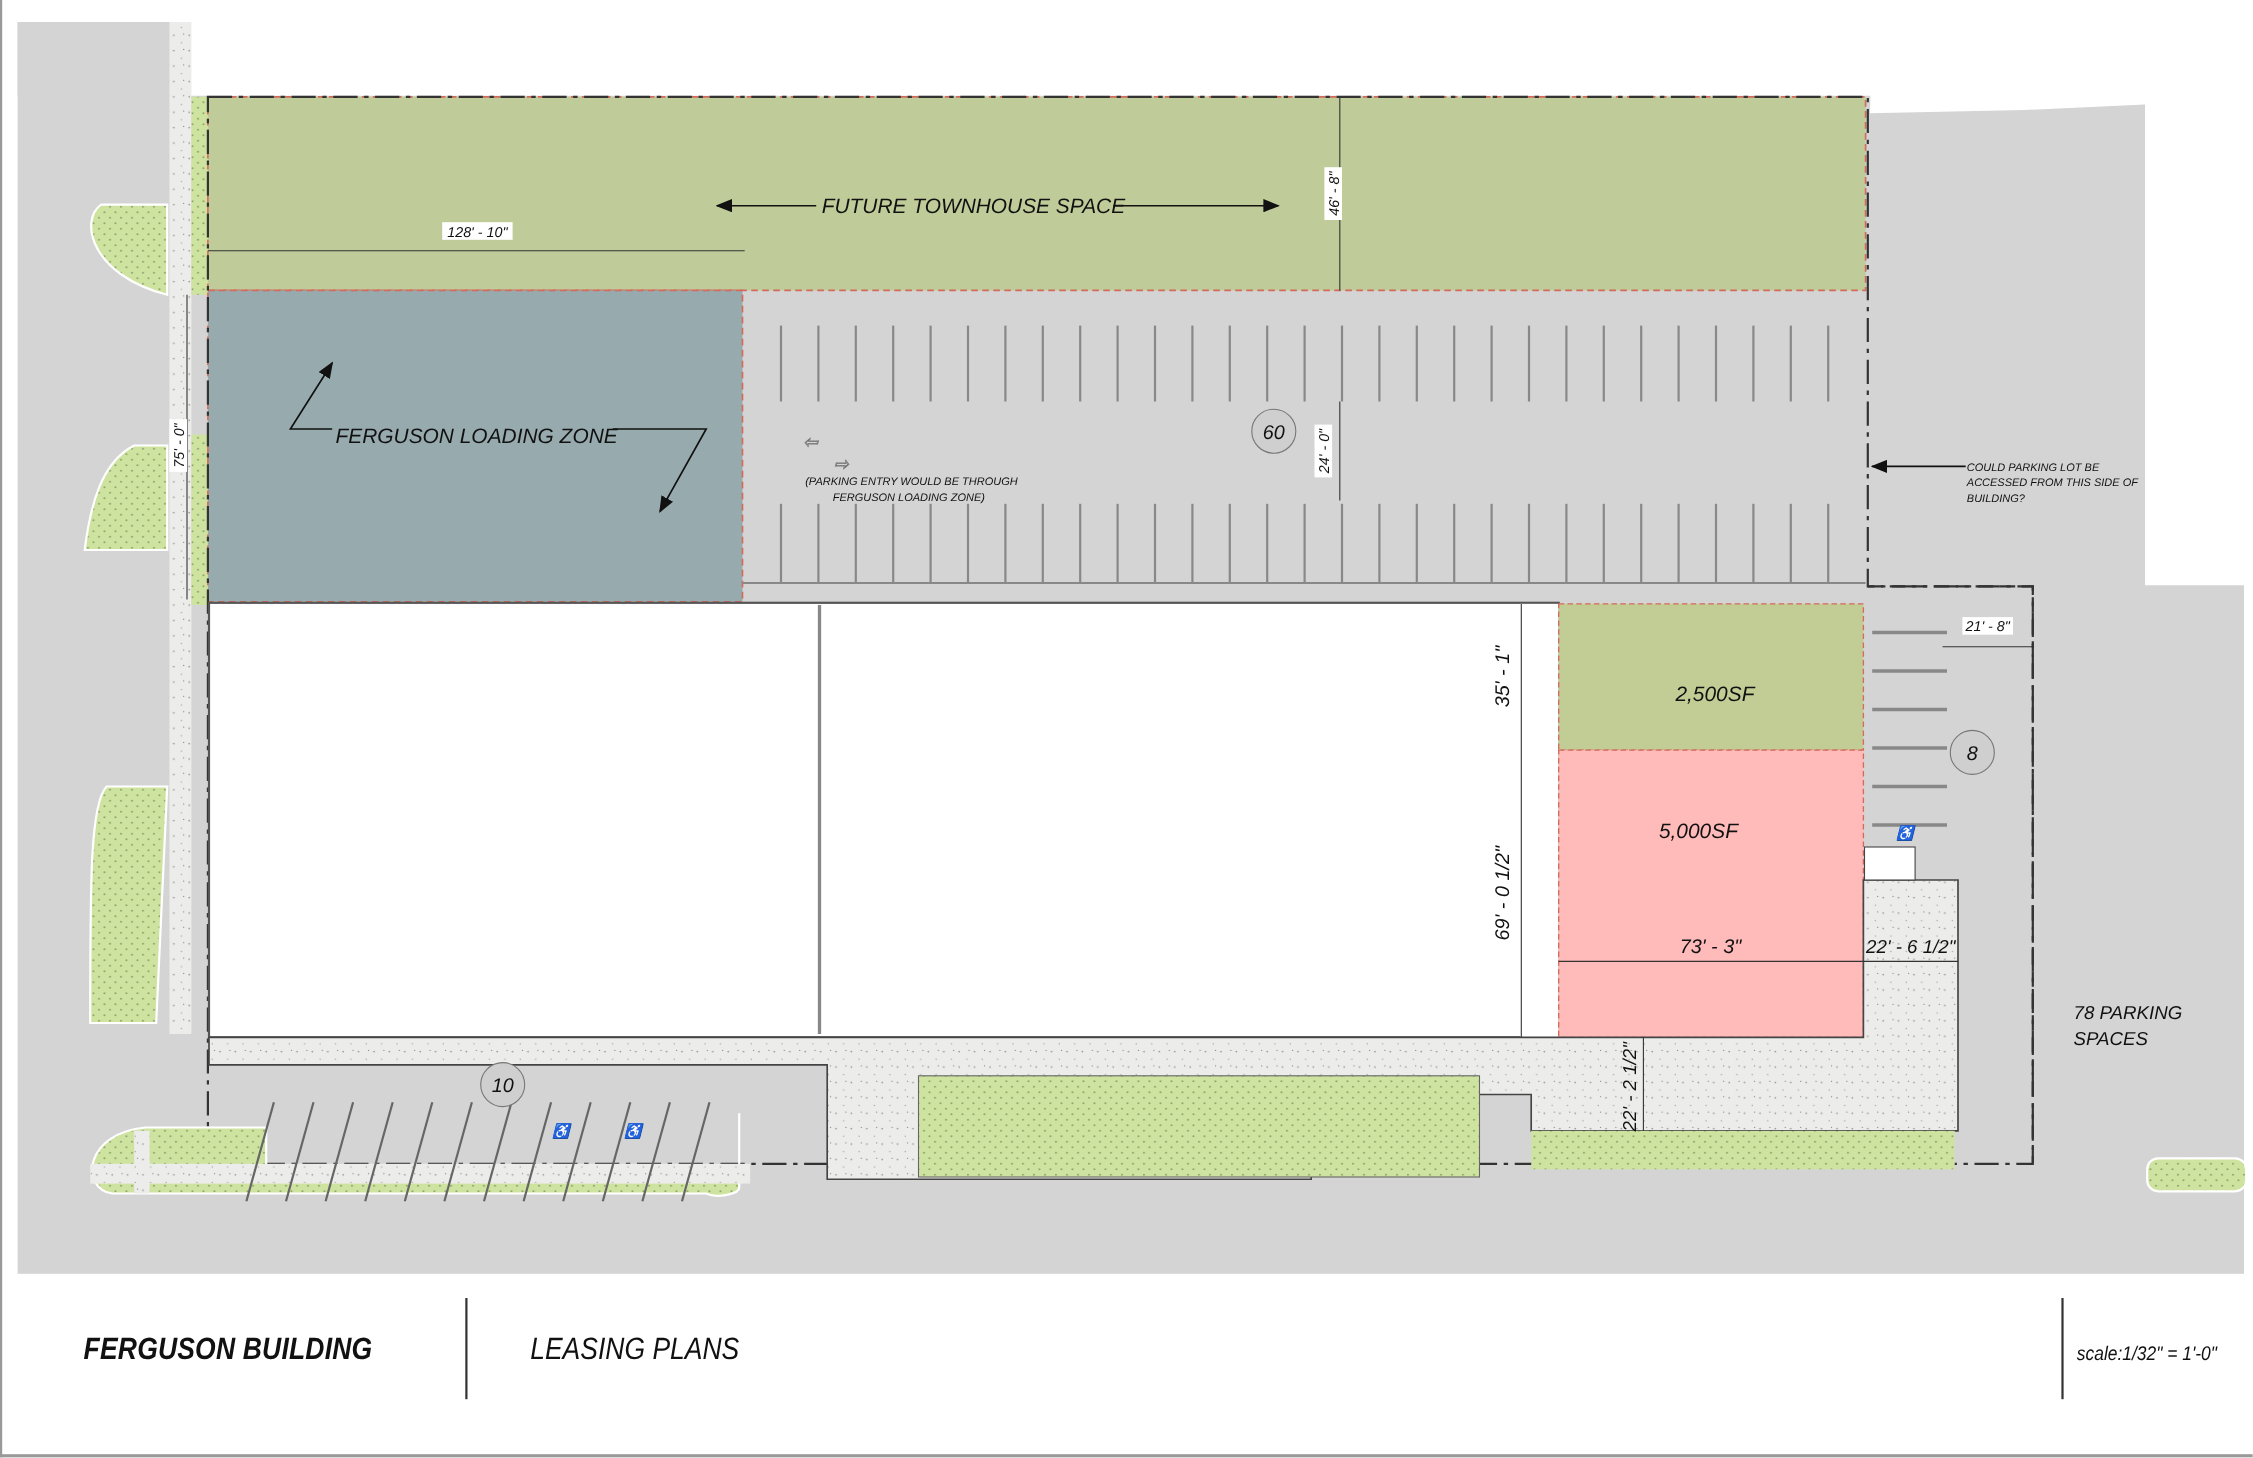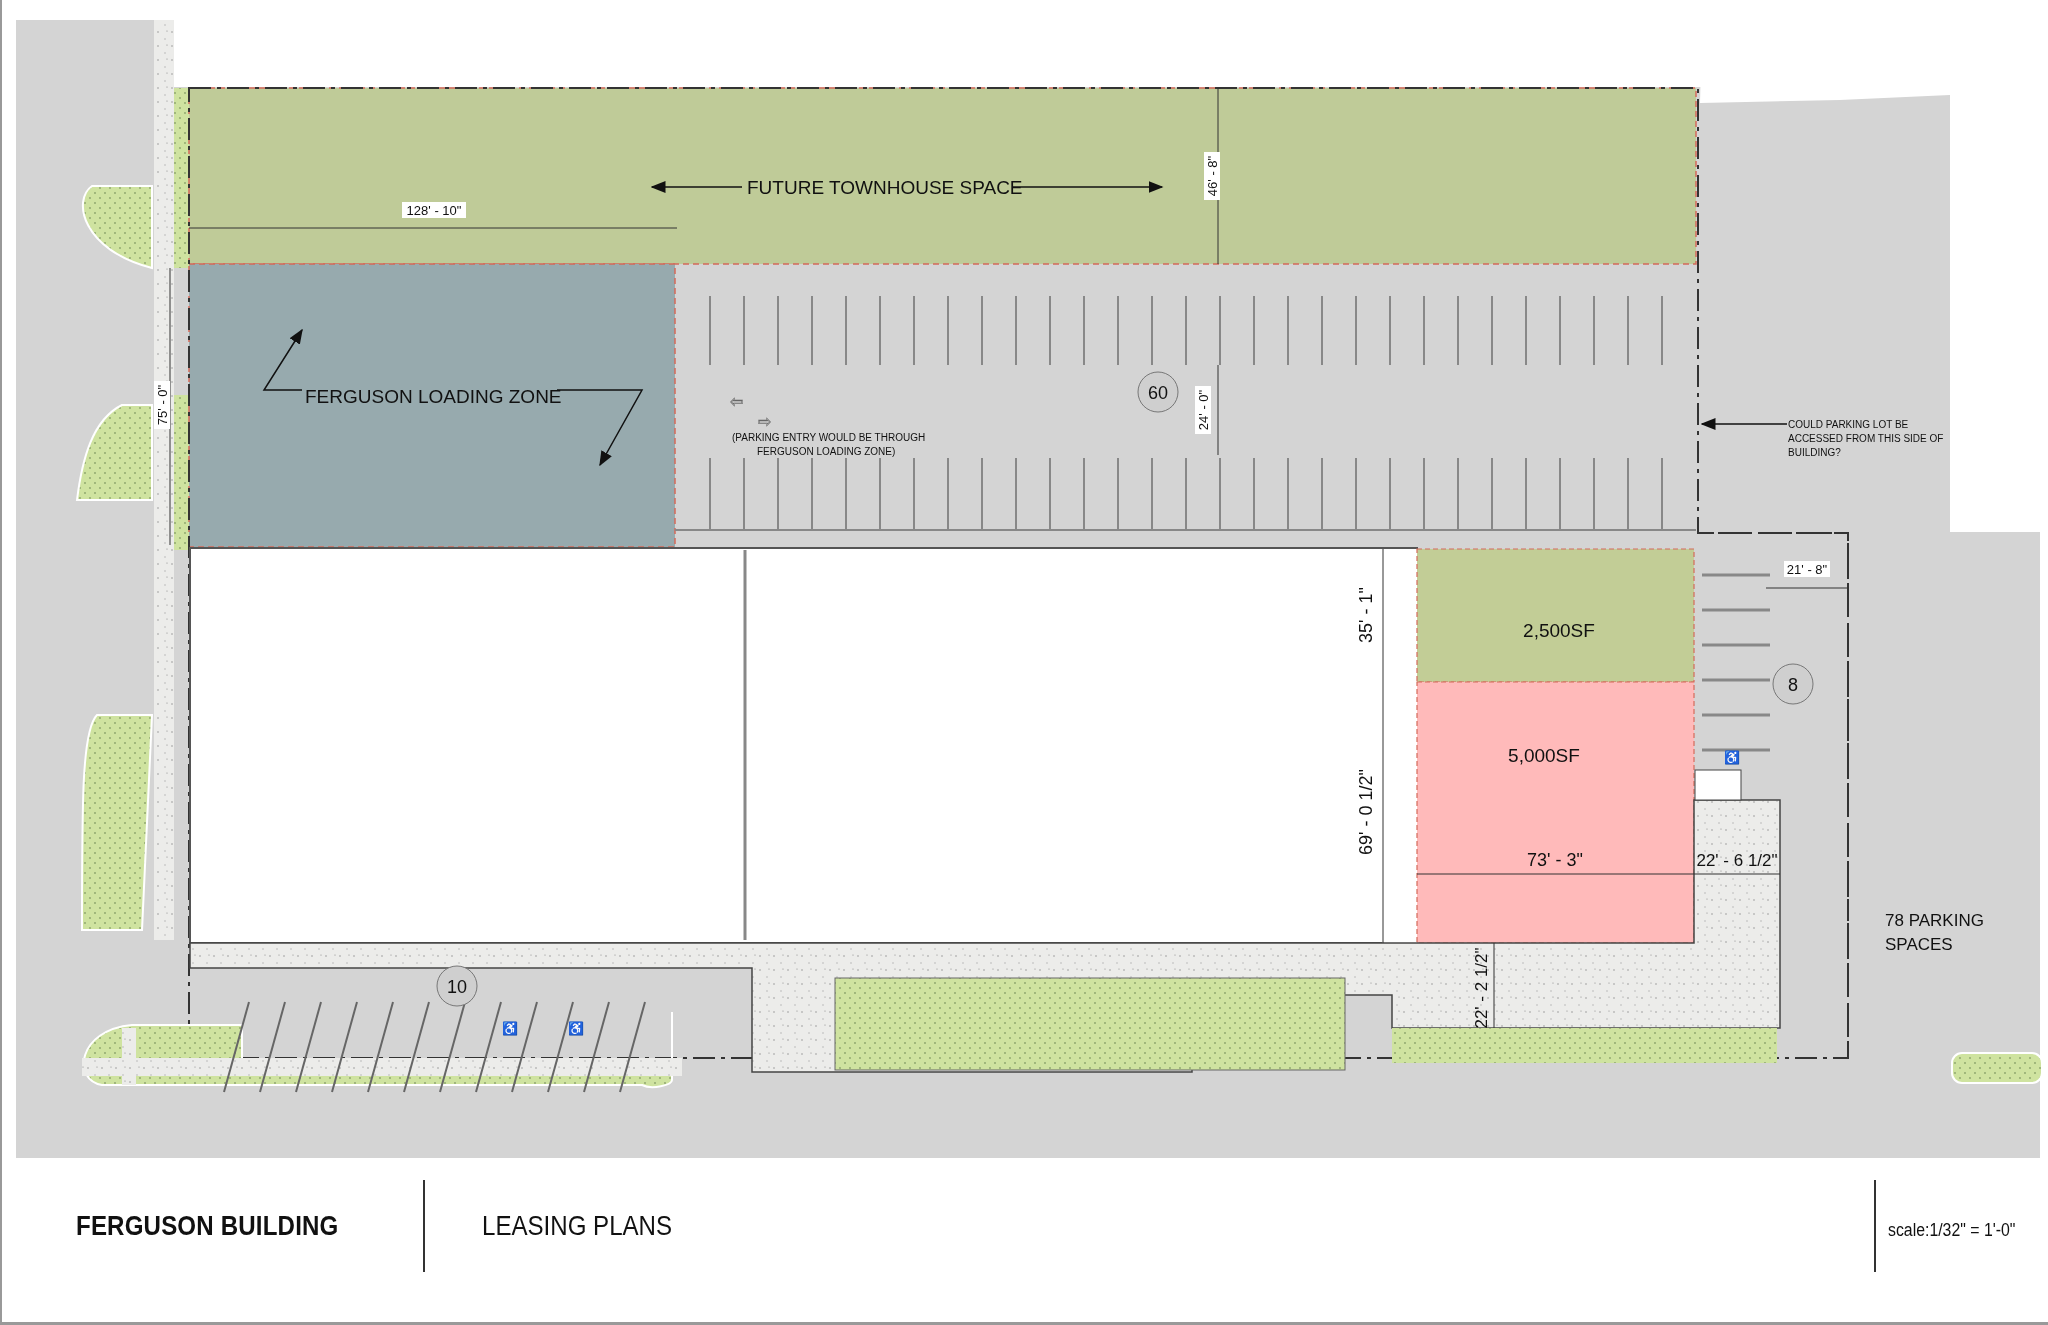--- a/index.html
+++ b/index.html
@@ -1,17 +1,17 @@
 <!DOCTYPE html>
 <html><head>
 <meta charset="utf-8">
 <style>
   html, body { margin:0; padding:0; background:#ffffff; }
   body { width:2048px; height:1325px; position:relative; overflow:hidden; font-family:"Liberation Sans", sans-serif; }
-  #sheet { position:absolute; left:0; top:0; width:2048px; height:1325px; border-left:2px solid #999; border-bottom:3px solid #999; box-sizing:border-box; }
+  #sheet { position:absolute; left:0; top:0; width:2048px; height:1325px; border-left:2px solid #999; border-bottom:3px solid #999; box-sizing:border-box;font-style:italic; }
   svg text { font-family:"Liberation Sans", sans-serif; }
   .footer { position:absolute; left:0; top:1160px; width:2048px; height:160px; }
   .title-block-name { position:absolute; left:74px; top:1210px; font-size:28px; font-weight:bold; color:#111; transform:scaleX(0.86); transform-origin:left; letter-spacing:0.2px; }
   .title-sep1 { position:absolute; left:421px; top:1180px; width:1.5px; height:92px; background:#333; }
   .title-block-sheet { position:absolute; left:480px; top:1210px; font-size:28px; color:#111; transform:scaleX(0.86); transform-origin:left; }
   .title-sep2 { position:absolute; left:1872px; top:1180px; width:1.5px; height:92px; background:#333; }
   .title-block-scale { position:absolute; left:1886px; top:1220px; font-size:18px; color:#111; transform:scaleX(0.88); transform-origin:left; }
 </style>
 </head>
 <body>

